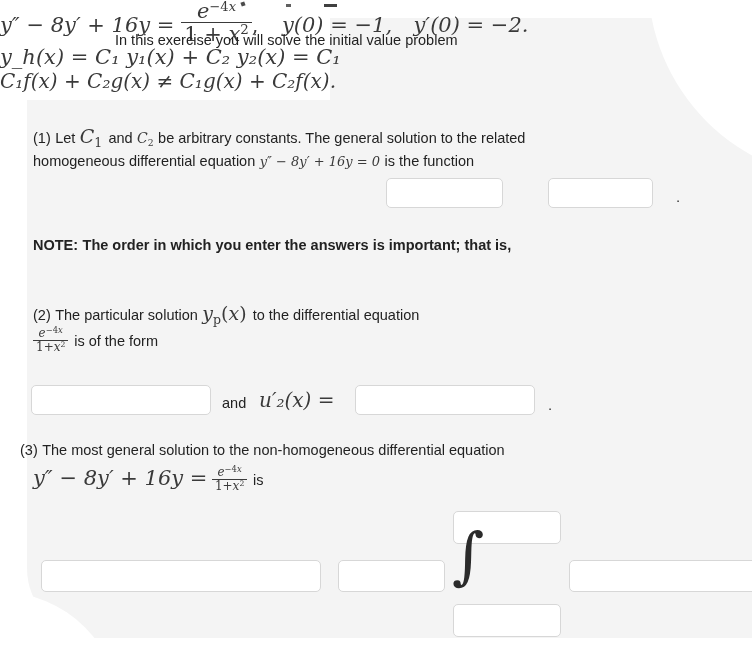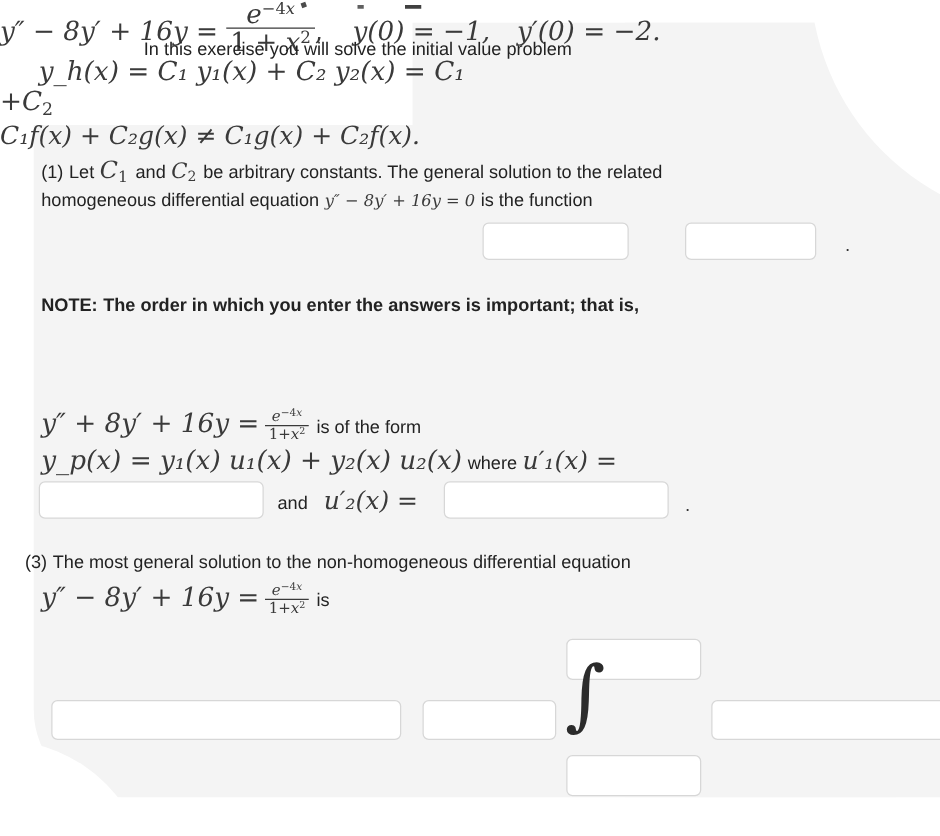--- a/index.html
+++ b/index.html
@@ -204,71 +204,70 @@
     <span>y′(0) = −2.</span>
   </div>
 
   <div style="position:absolute; left:33px; top:125px;">
     <span class="txt" style="position:static;">(1)</span>
     <span class="txt" style="position:static;">Let</span>
     <span class="mth" style="font-size:19px;">
       <span>C</span><span class="sub">1</span>
     </span>
     <span class="txt" style="position:static;">and</span>
-    <span class="mth" style="font-size:17px;text-align:right;">
+    <span class="mth" style="font-size:14px;text-align:right;">
       <span>C</span><span class="sub">2</span>
     </span>
     <span class="txt" style="position:static;">be arbitrary constants. The general solution to the related</span>
   </div>
 
   <div style="position:absolute; left:33px; top:152px;">
     <span class="txt" style="position:static;margin-top:47px;">homogeneous differential equation</span>
     <span class="mth" style="font-size:13px;">y″ − 8y′ + 16y = 0</span>
     <span class="txt" style="position:static;">is the function</span>
   </div>
 
-  <div class="mth" style="left:33px; top:177px; font-size:21px;padding-left:31px;">y_h(x) = C₁ y₁(x) + C₂ y₂(x) = C₁</div>
+  <div class="mth" style="left:33px; top:177px; font-size:21px;">y_h(x) = C₁ y₁(x) + C₂ y₂(x) = C₁</div>
 
   <div class="ibox" style="left:386px; top:178px; width:117px; height:30px;"></div>
 
-  <div class="mth" style="left:497px; top:180px; font-size:21px;">
-    <span>+C</span><span class="sub">2</span>
-  </div>
 
   <div class="ibox" style="left:548px; top:178px; width:105px; height:30px;"></div>
 
   <div class="period" style="left:676px; top:188px;">.</div>
 
   <div style="position:absolute; left:33px; top:236px;">
     <span class="txt bold" style="position:static;">NOTE:</span>
     <span class="txt bold" style="position:static;">The order in which you enter the answers is important; that is,</span>
   </div>
   <div class="mth" style="left:33px; top:258px; font-size:20px;">C₁f(x) + C₂g(x) ≠ C₁g(x) + C₂f(x).</div>
 
+  <div style="position:absolute; left:33px; top:302px;">
+    <span class="txt" style="position:static;">(2)</span>
+    <span class="txt" style="position:static;">The particular solution</span>
+    <span class="mth" style="font-size:19px;">
+      y<span class="sub">p</span><span class="up">(</span>x<span class="up">)</span>
+    </span>
+    <span class="txt" style="position:static;">to the differential equation</span>
+  </div>
 
   <div style="position:absolute; left:33px; top:326px;">
-    <span class="mth" style="font-size:21px;">y″ + 8y′ + 16y =</span>
     <span class="mth" style="font-size:12px;">
       <span class="frac">
         <span class="num">
           <span style="font-style:italic;">e</span><span class="sup" style="font-size:.7em; vertical-align:.5em;">−4<span style="font-style:italic;">x</span></span>
         </span>
         <span class="den">
           <span class="up">1+</span><span style="font-style:italic;">x</span><span class="sup">2</span>
         </span>
       </span>
     </span>
     <span class="txt" style="position:static; margin-left:2px;">is of the form</span>
   </div>
 
-  <div style="position:absolute; left:33px; top:356px;">
-    <span class="mth" style="font-size:21px;">y_p(x) = y₁(x) u₁(x) + y₂(x) u₂(x)</span>
-    <span class="txt" style="position:static;">where</span>
-    <span class="mth" style="font-size:20px;">u′₁(x) =</span>
-  </div>
 
   <div class="ibox" style="left:31px; top:385px; width:180px; height:30px;"></div>
 
   <span class="txt" style="left:222px; top:394px;">and</span>
 
   <span class="mth" style="position:absolute; left:259px; top:388px; font-size:20px;">u′₂(x) =</span>
 
   <div class="ibox" style="left:355px; top:385px; width:180px; height:30px;"></div>
 
   <div class="period" style="left:548px; top:396px;">.</div>

